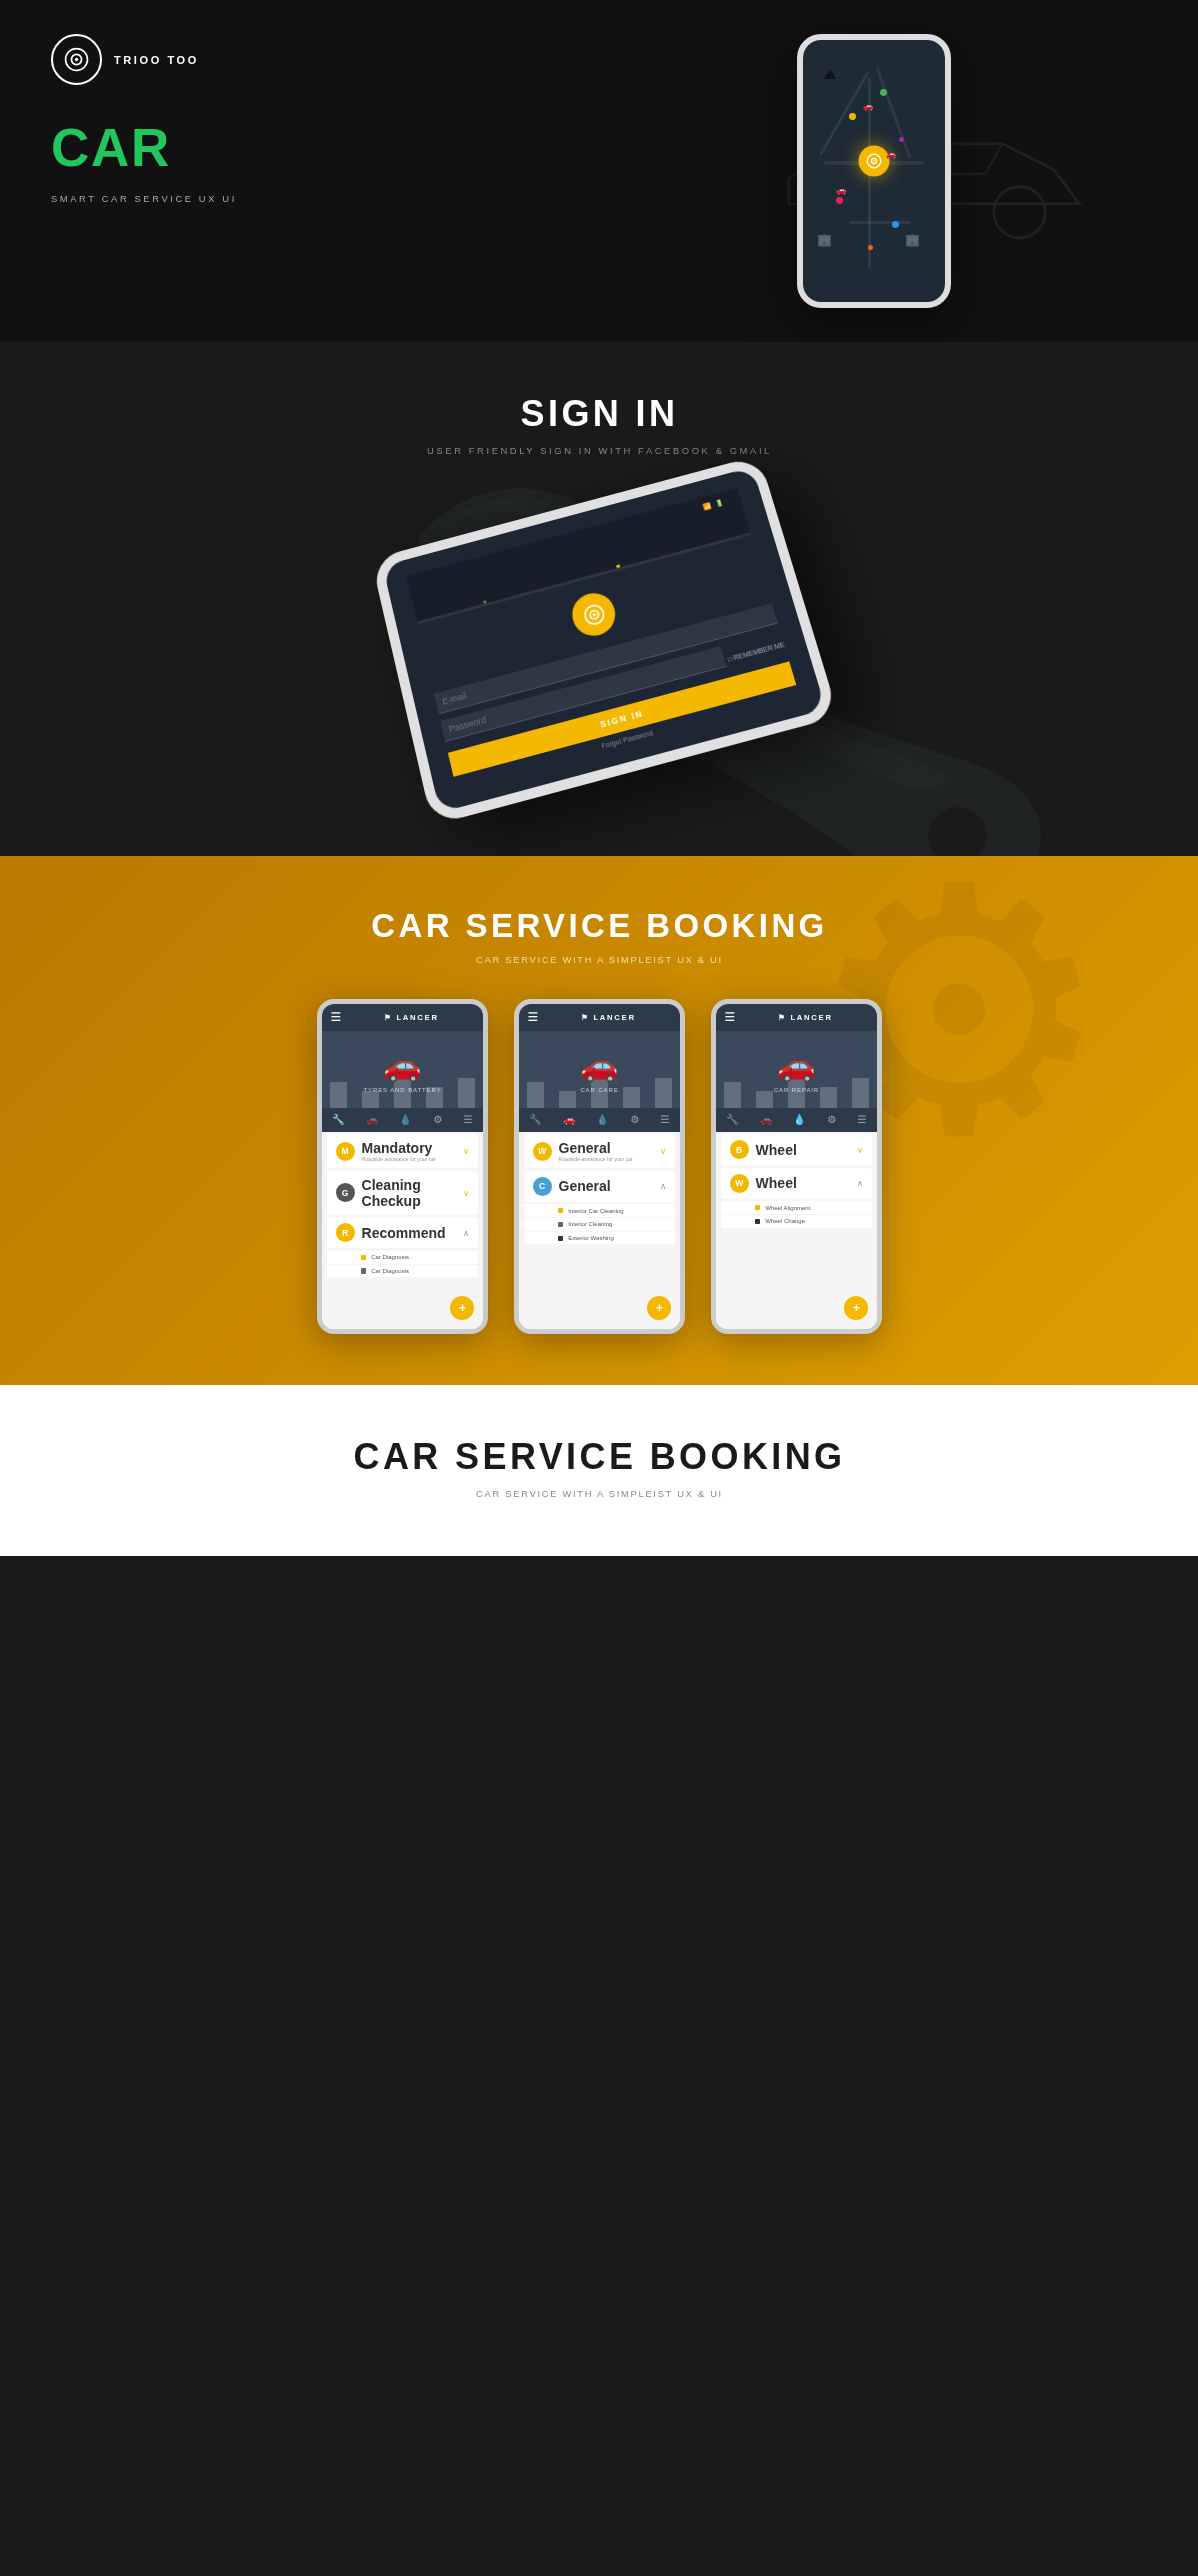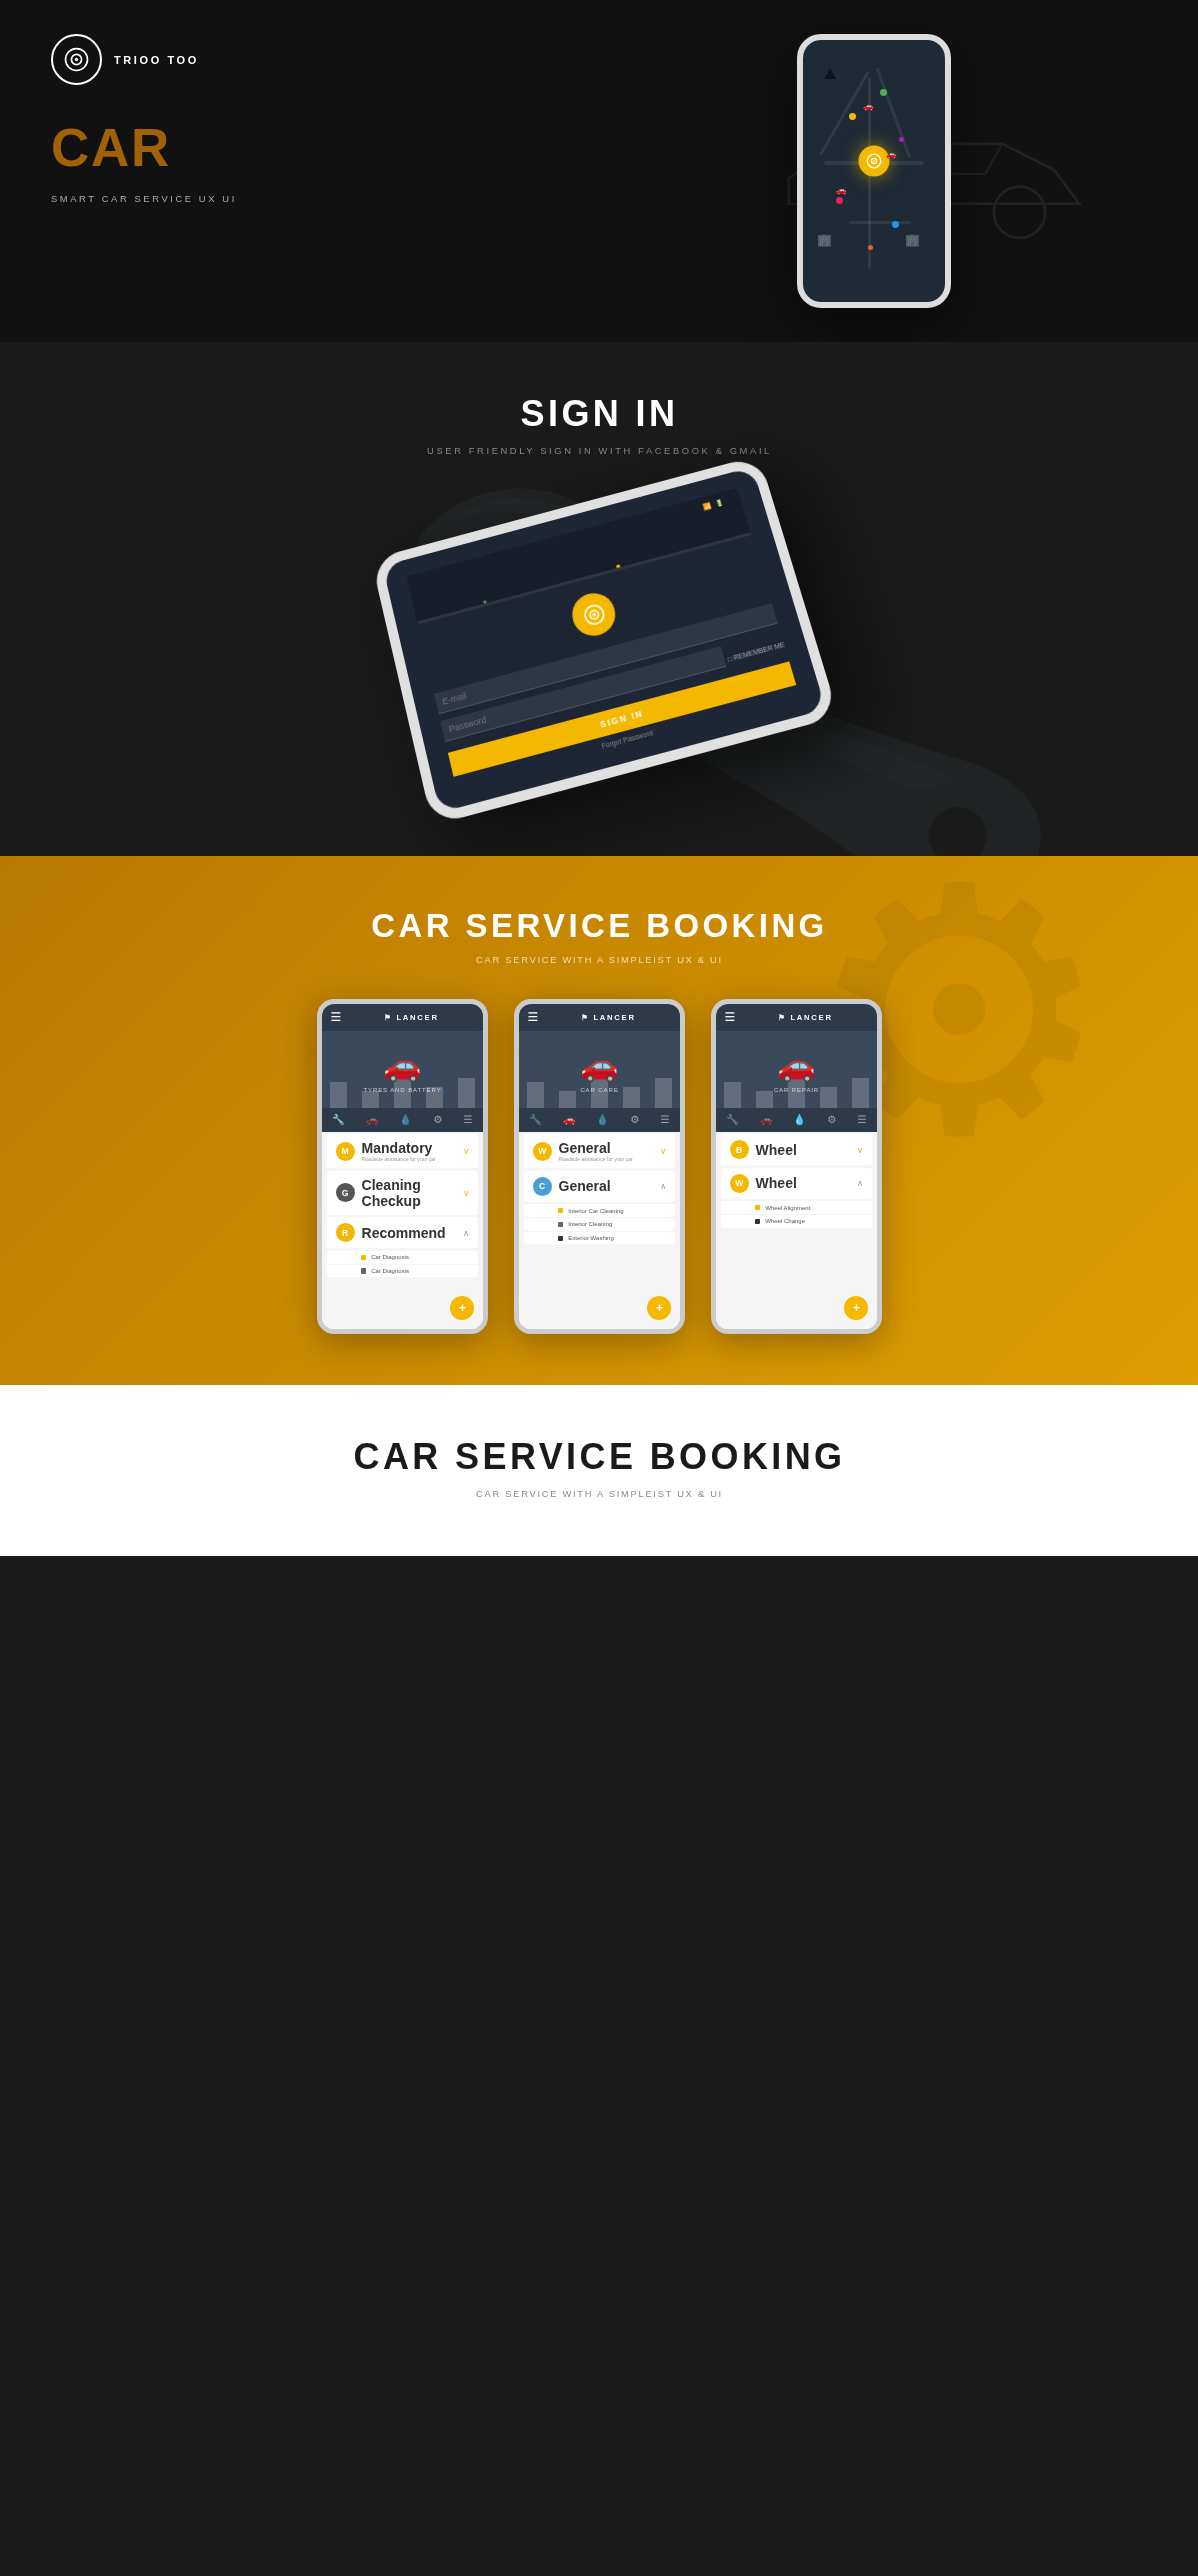--- a/index.html
+++ b/index.html
@@ -41,21 +41,21 @@
       font-size: 19px;
       font-weight: bold;
     }
     .logo-text {
       color: #fff;
       font-size: 11px;
       letter-spacing: 2.6px;
       font-weight: 600;
     }
     .hero-title {
-      color: #a16207;
+      color: #22c55e;
       font-size: 53px;
       font-weight: 900;
       line-height: 1.1;
       text-transform: uppercase;
       letter-spacing: 1.7px;
       margin-bottom: 15.4px;
       margin-top: 16px;
     }
     .hero-subtitle {
       color: #aaa;

